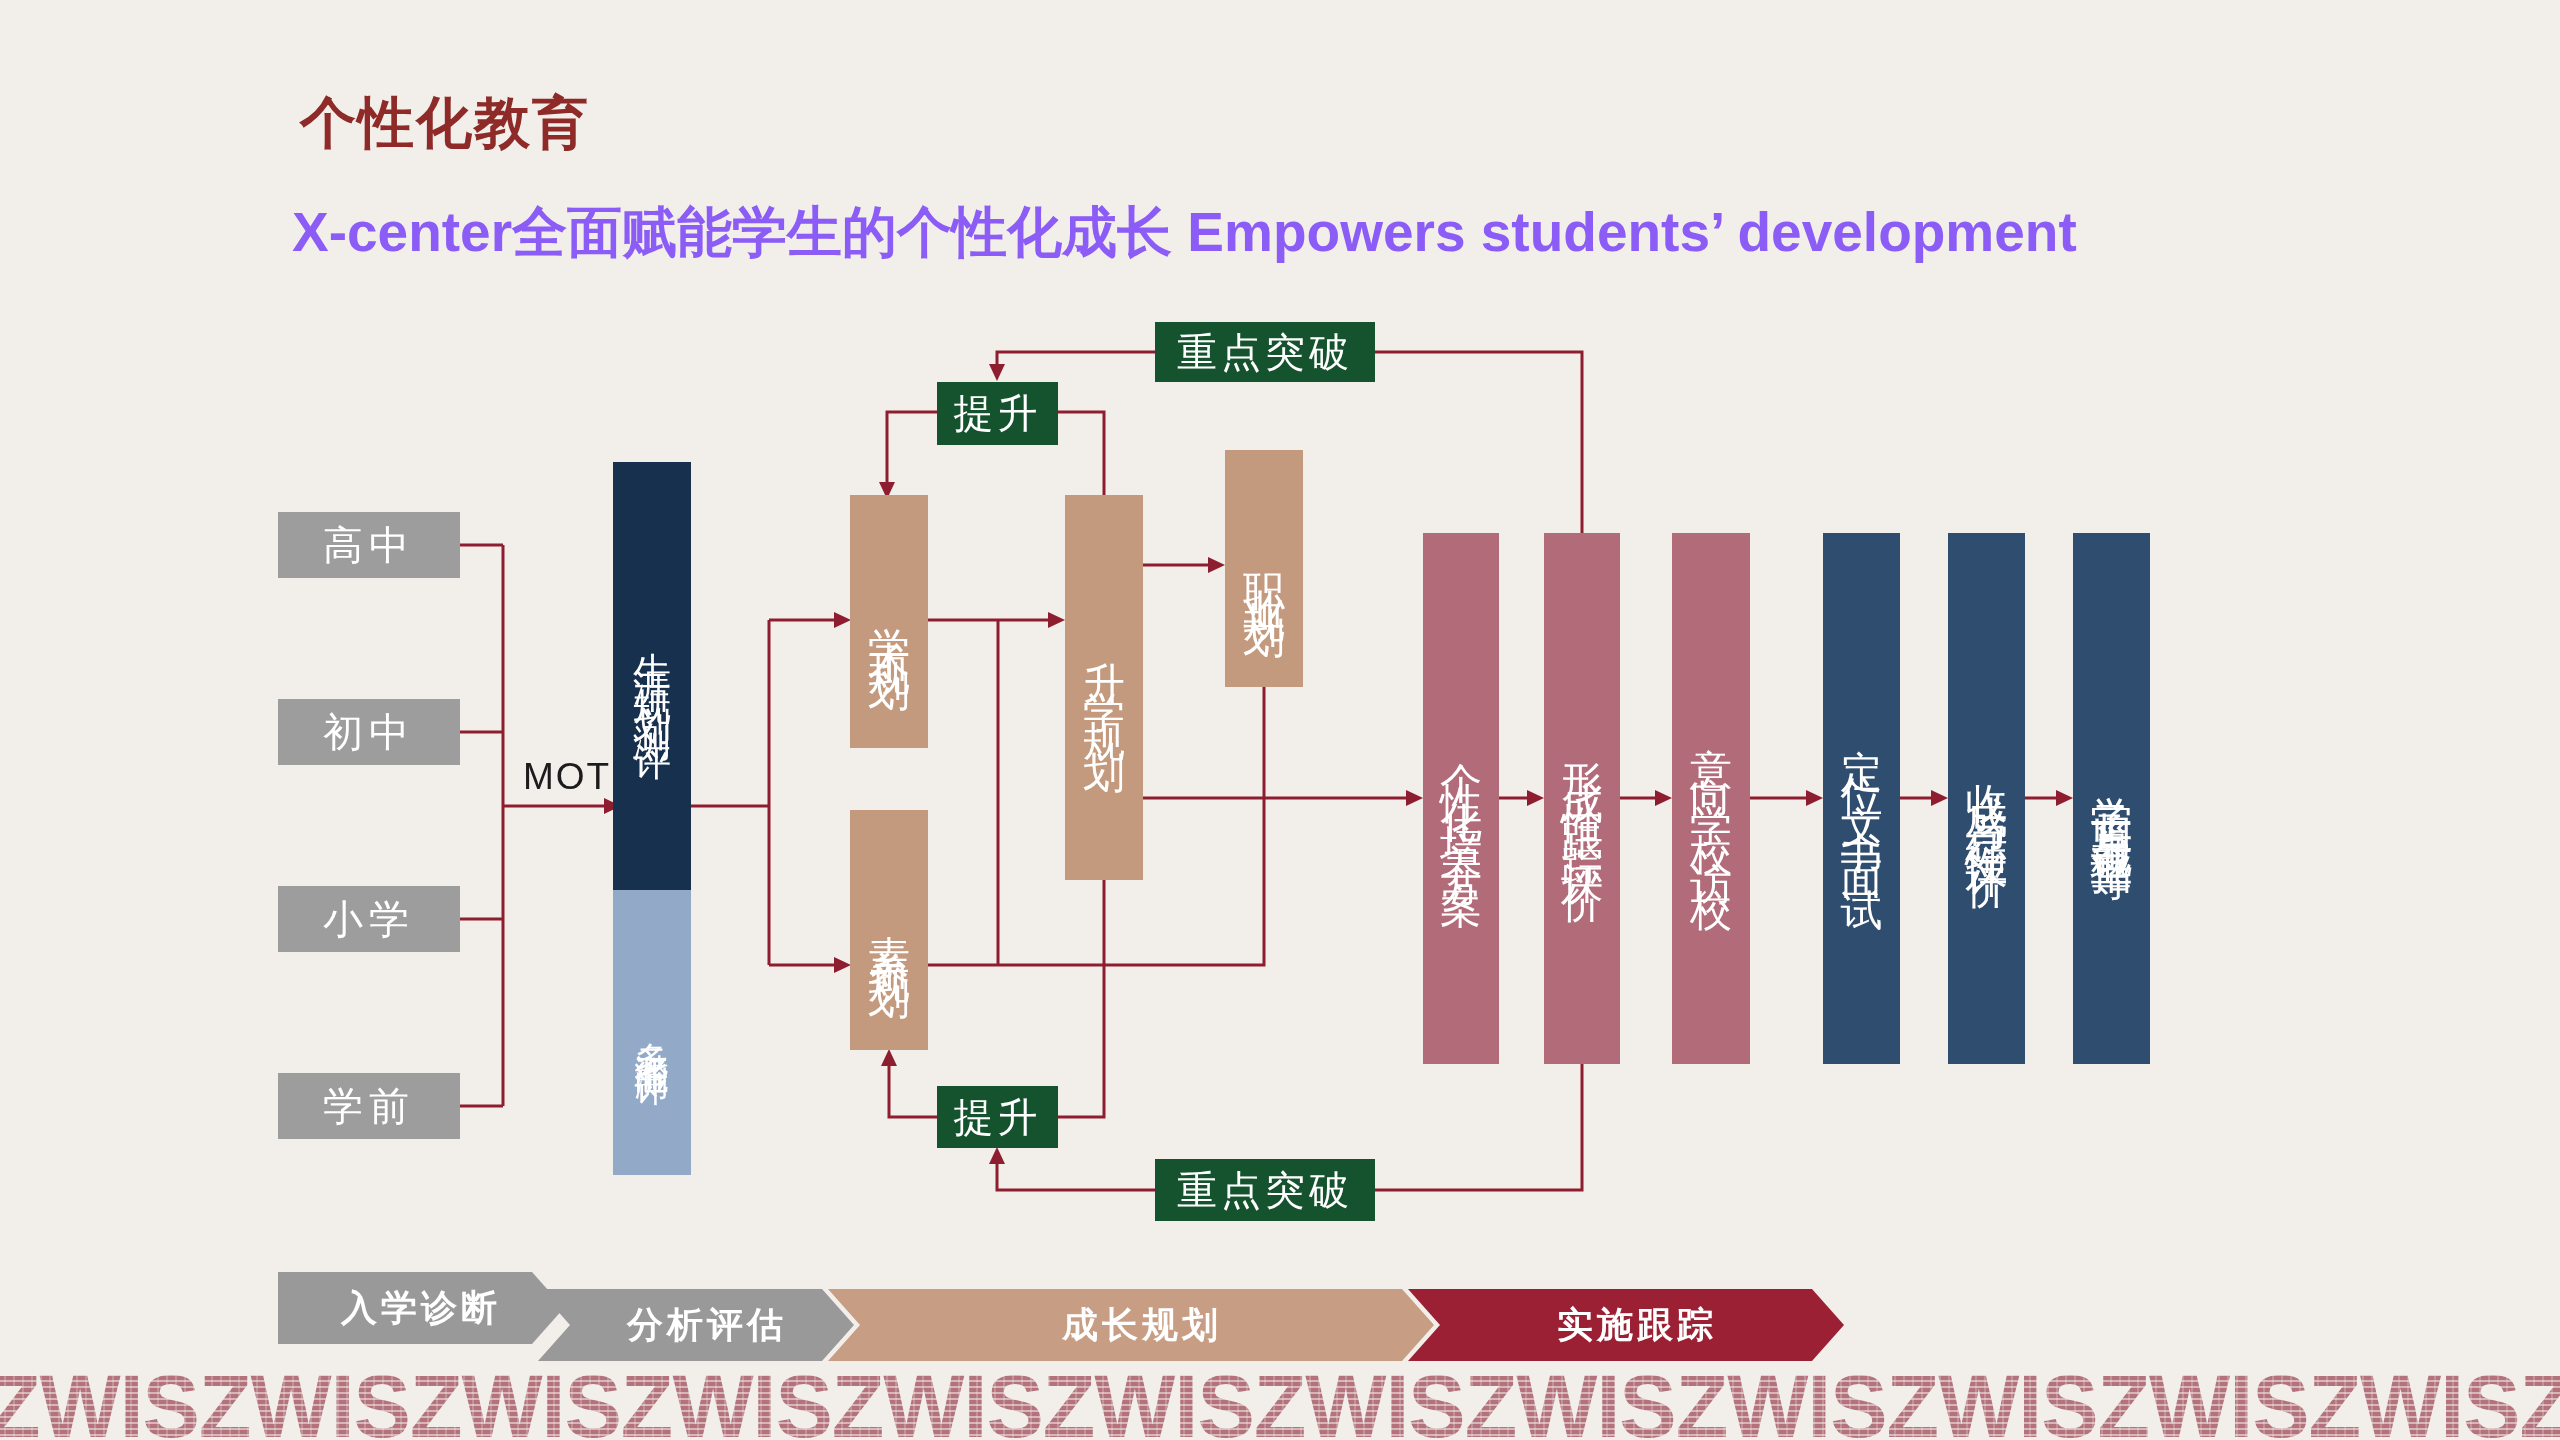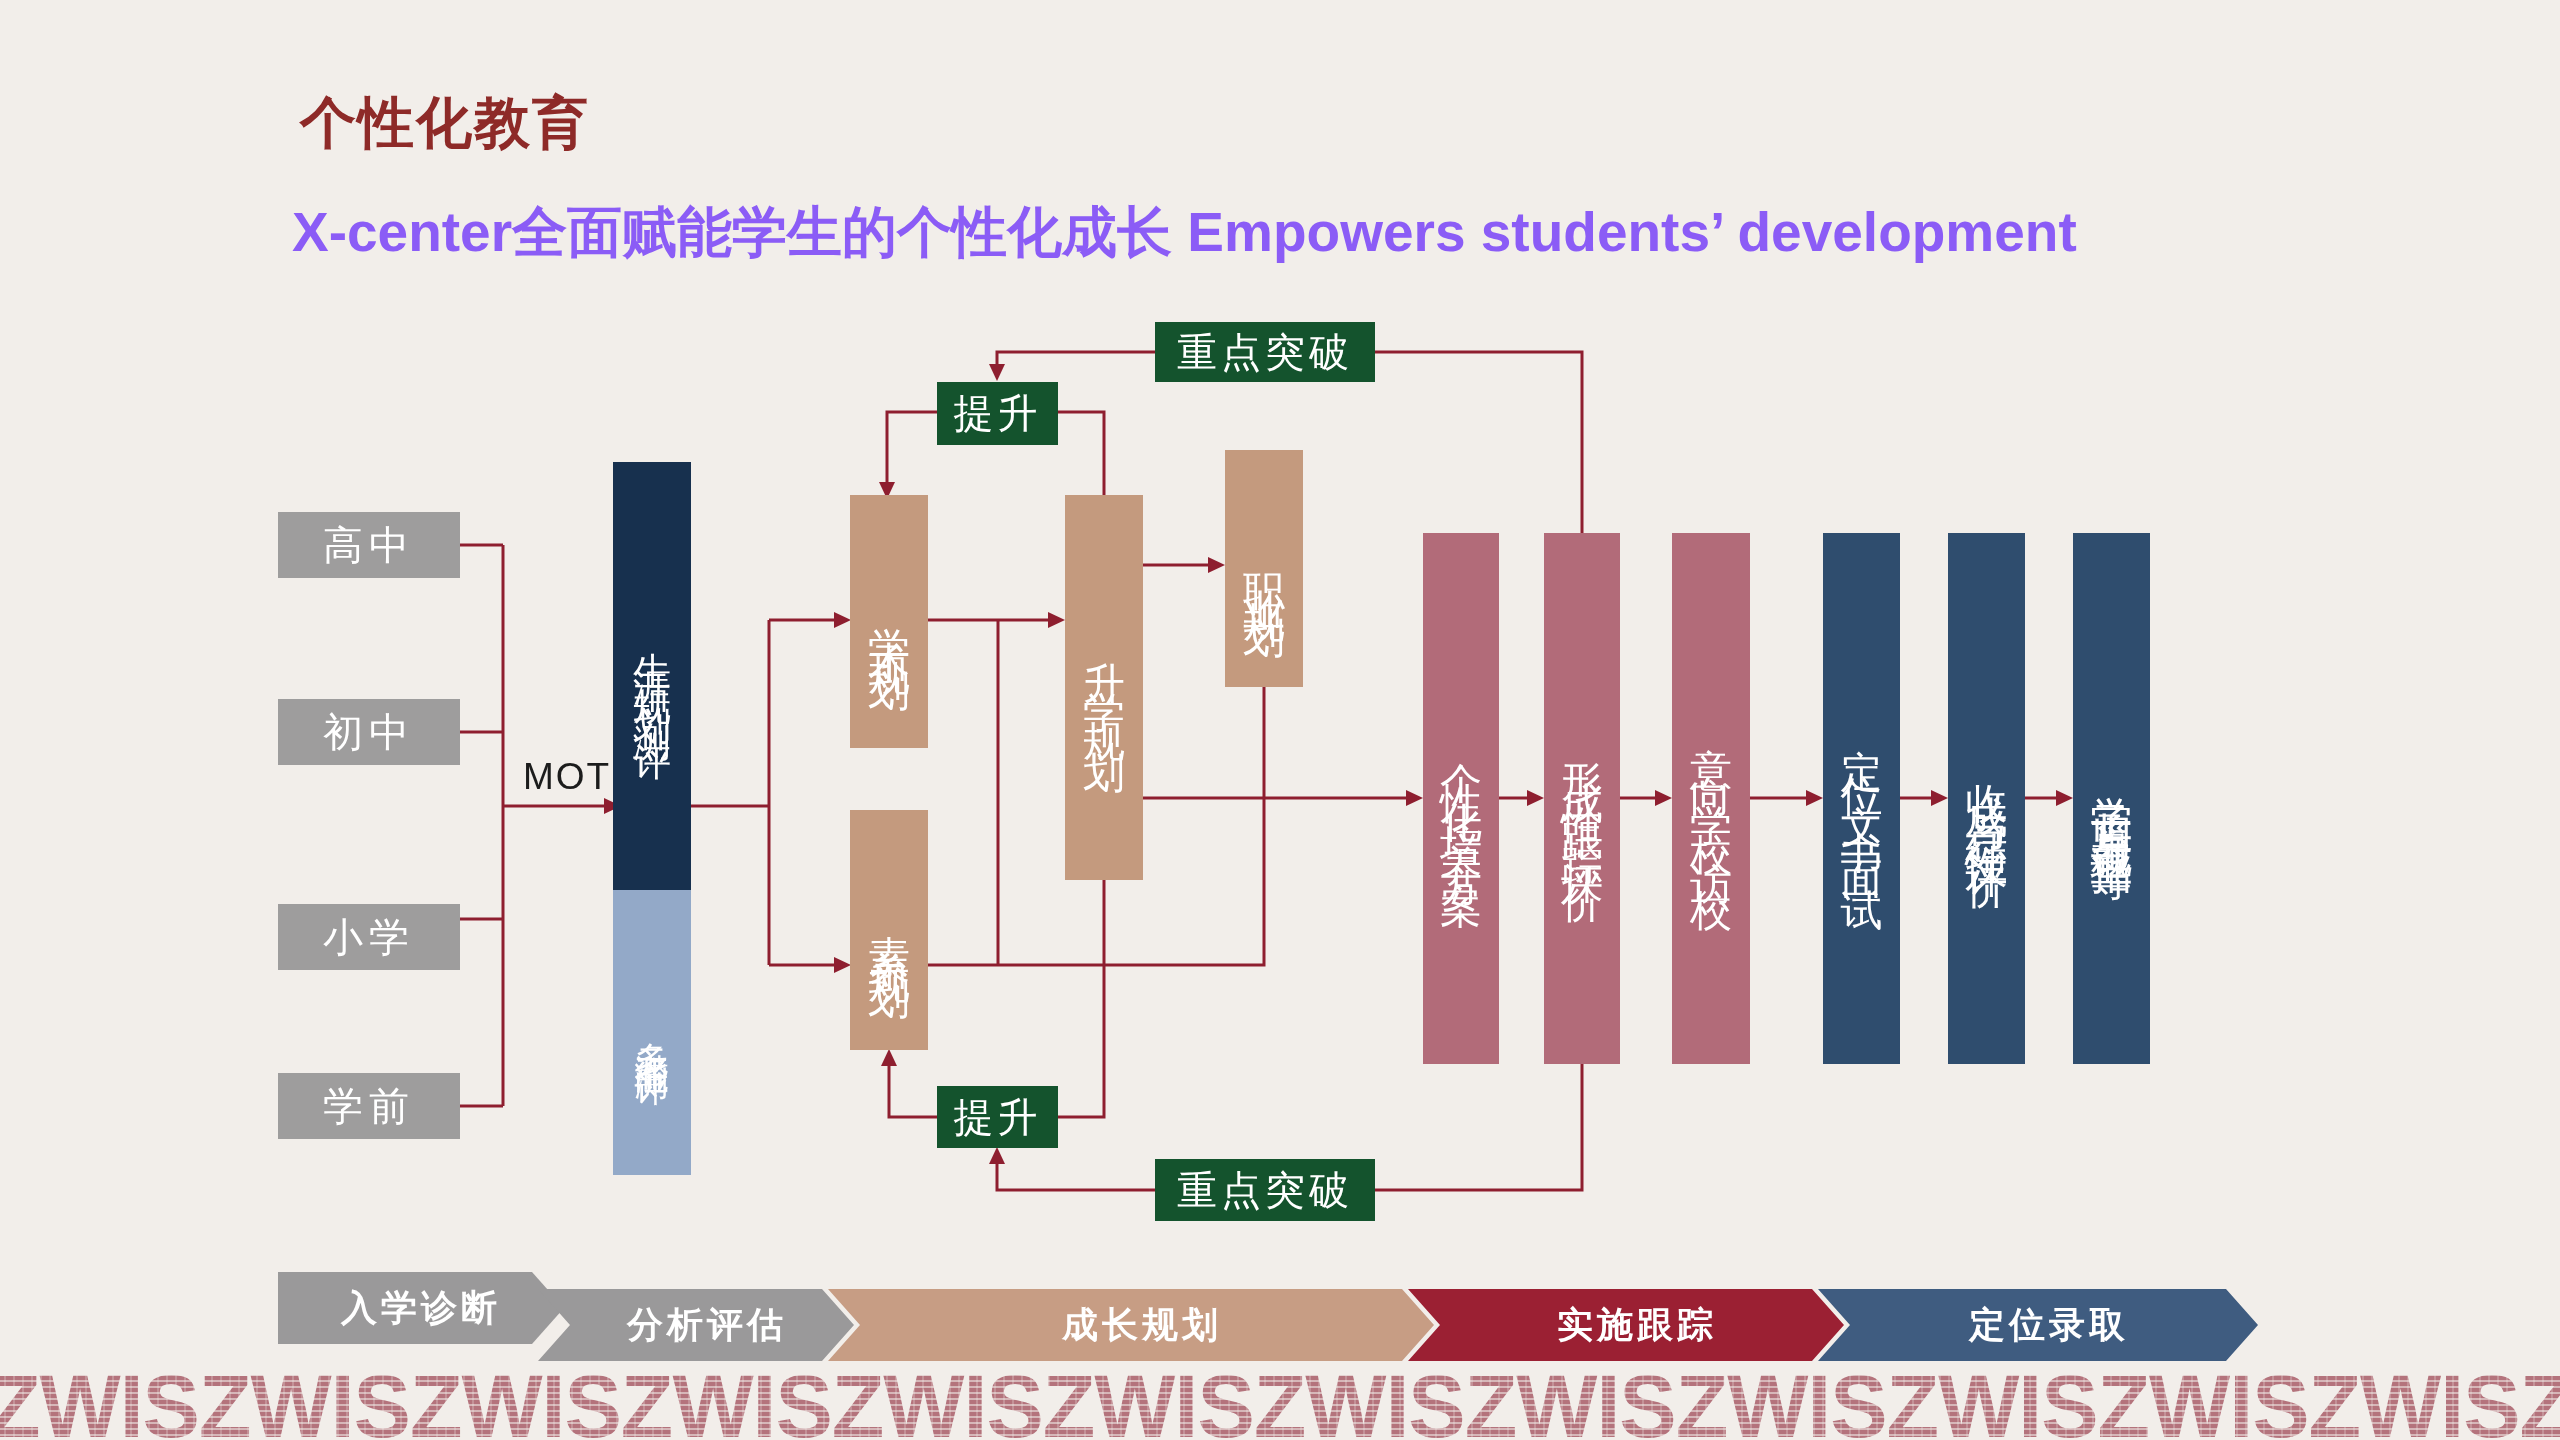--- a/index.html
+++ b/index.html
@@ -181,21 +181,21 @@
     <path d="M1750 798 H1806"></path>
     <polygon points="1806,790 1806,806 1823,798" fill="#8e1e2f" stroke="none"></polygon>
     <path d="M1900 798 H1931"></path>
     <polygon points="1931,790 1931,806 1948,798" fill="#8e1e2f" stroke="none"></polygon>
     <path d="M2025 798 H2056"></path>
     <polygon points="2056,790 2056,806 2073,798" fill="#8e1e2f" stroke="none"></polygon>
   </svg>
 
   <div class="node stage" style="left:278px; top:512px; width:182px; height:66px;">高中</div>
   <div class="node stage" style="left:278px; top:699px; width:182px; height:66px;">初中</div>
-  <div class="node stage" style="left:278px; top:886px; width:182px; height:66px;margin-top:18px;">小学</div>
+  <div class="node stage" style="left:278px; top:886px; width:182px; height:66px;">小学</div>
   <div class="node stage" style="left:278px; top:1073px; width:182px; height:66px;">学前</div>
 
   <div class="mot">MOT</div>
 
   <div class="node navy-dark" style="left:613px; top:462px; width:78px; height:428px;">
     <span class="vtext fs38 ls18">生涯规划测评</span>
   </div>
   <div class="node steel-blue" style="left:613px; top:890px; width:78px; height:285px;">
     <span class="vtext fs34 ls6">多元潜能测评</span>
   </div>
@@ -234,18 +234,17 @@
     <span class="vtext fs42 bar8">收成与总结性评价</span>
   </div>
   <div class="node navy" style="left:2073px; top:533px; width:77px; height:531px;">
     <span class="vtext fs42 bar9">学子归巢与就业指导</span>
   </div>
 
   <div class="banner-seg seg-gray chev-first" style="left:278px; width:286px;">入学诊断</div>
   <div class="banner-seg seg-gray chev" style="left:538px; width:316px;">分析评估</div>
   <div class="banner-seg seg-tan chev" style="left:828px; width:606px;">成长规划</div>
   <div class="banner-seg seg-red chev" style="left:1408px; width:436px;">实施跟踪</div>
-  <div class="banner-seg seg-navy chev" style="left:1818px; width:440px;">定位录取</div>
 
   <div class="watermark">ZWISZWISZWISZWISZWISZWISZWISZWISZWISZWISZWISZWISZWISZWISZWISZWIS</div>
   <div class="watermark-texture"></div>
 
 </div>
 
 </body></html>

